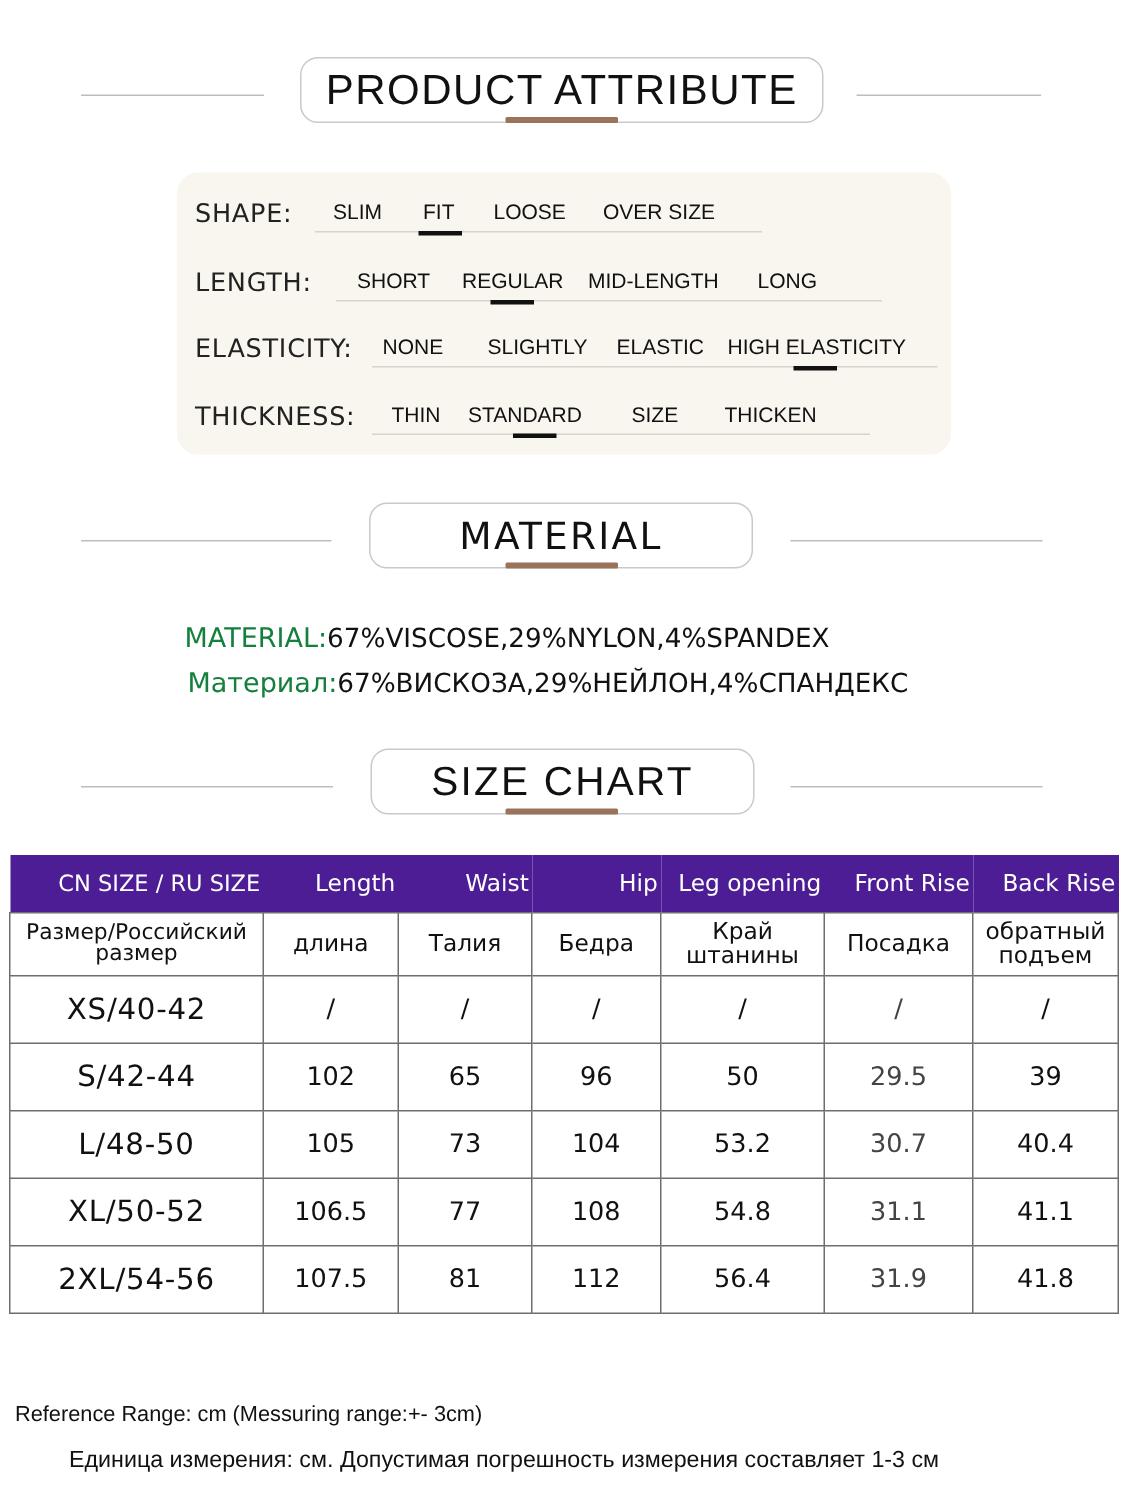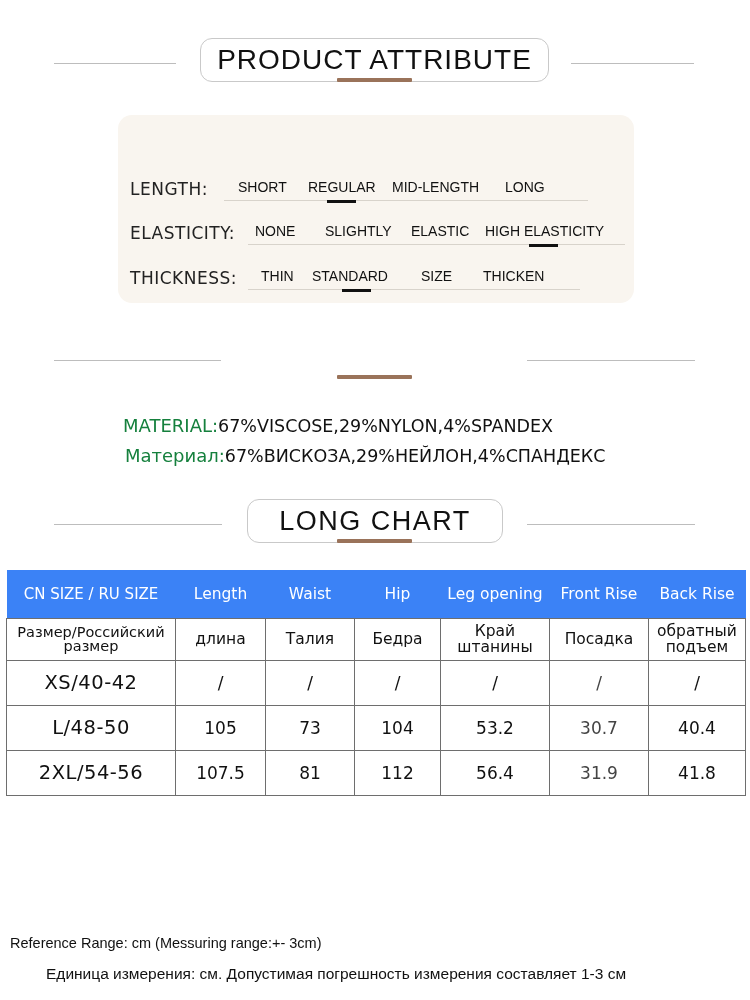--- a/index.html
+++ b/index.html
@@ -54,22 +54,22 @@
 
     .material-text { position: absolute; left: 123px; font-family: "DejaVu Sans", sans-serif; font-size: 18px; color: #111; white-space: nowrap; }
     .material-text .k { color: #15803d; }
     .material-text .v { font-size: 17.5px; }
 
     table.size {
       position: absolute; left: 6px; top: 570px; width: 739px;
       border-collapse: collapse; table-layout: fixed;
     }
     table.size th {
-      background: #3b82f6; color: #fff; font-family: "DejaVu Sans", sans-serif;
-      font-weight: normal; font-size: 15.5px; height: 48px; text-align: center;
+      background: #4c1d95; color: #fff; font-family: "DejaVu Sans", sans-serif;
+      font-weight: normal; font-size: 15.5px; height: 38px; text-align: right;
       padding: 0 2px; white-space: nowrap; border: none;
     }
     table.size th:first-child { font-size: 15px; }
     table.size td {
       border: 1px solid #6e6e6e; text-align: center; vertical-align: middle;
       font-family: "DejaVu Sans", sans-serif; font-size: 17px; color: #111; height: 45px;
     }
     table.size tr.ru td { height: 42px; font-size: 15.5px; line-height: 16px; }
     table.size tr.ru td.first { font-size: 14.5px; line-height: 14px; }
     table.size td.size-cell { font-size: 19.5px; letter-spacing: 0.5px; margin-left: 12px; }
@@ -83,20 +83,29 @@
 <body>
 
 <div class="section-header" id="hdr-attr">
   <div class="line line-l"></div>
   <div class="pill">PRODUCT ATTRIBUTE</div>
   <div class="accent"></div>
   <div class="line line-r"></div>
 </div>
 
 <div class="attr-panel">
+  <div class="attr-row" style="top:10px;">
+    <span class="label">SHAPE:</span>
+    <div class="baseline" style="left:80px; width:298px;"></div>
+    <span class="opt" style="left:92px;">SLIM</span>
+    <span class="opt" style="left:152px;">FIT</span>
+    <span class="sel-mark" style="left:149px; width:29px;"></span>
+    <span class="opt" style="left:199px;">LOOSE</span>
+    <span class="opt" style="left:272px;">OVER SIZE</span>
+  </div>
 
   <div class="attr-row" style="top:100px;">
     <span class="label">ELASTICITY:</span>
     <div class="baseline" style="left:118px; width:377px;"></div>
     <span class="opt" style="left:125px;">NONE</span>
     <span class="opt" style="left:195px;">SLIGHTLY</span>
     <span class="opt" style="left:281px;">ELASTIC</span>
     <span class="opt" style="left:355px;">HIGH ELASTICITY</span>
     <span class="sel-mark" style="left:399px; width:29px;"></span>
   </div>
@@ -117,34 +126,35 @@
     <span class="opt" style="left:131px;">THIN</span>
     <span class="opt" style="left:182px;">STANDARD</span>
     <span class="sel-mark" style="left:212px; width:29px;"></span>
     <span class="opt" style="left:291px;">SIZE</span>
     <span class="opt" style="left:353px;">THICKEN</span>
   </div>
 </div>
 
 <div class="section-header" id="hdr-mat">
   <div class="line line-l"></div>
+  <div class="pill">MATERIAL</div>
   <div class="accent"></div>
   <div class="line line-r"></div>
 </div>
 
 <div class="material-text" style="top:415px;">
   <span class="k">MATERIAL:</span><span class="v">67%VISCOSE,29%NYLON,4%SPANDEX</span>
 </div>
 <div class="material-text" style="top:445px; left:125px;">
   <span class="k">Материал:</span><span class="v">67%ВИСКОЗА,29%НЕЙЛОН,4%СПАНДЕКС</span>
 </div>
 
 <div class="section-header" id="hdr-size">
   <div class="line line-l"></div>
-  <div class="pill">LONG CHART</div>
+  <div class="pill">SIZE CHART</div>
   <div class="accent"></div>
   <div class="line line-r"></div>
 </div>
 
 <table class="size">
   <colgroup>
     <col style="width:169px">
       <col style="width:90px">
       <col style="width:89px">
       <col style="width:86px">
@@ -176,29 +186,47 @@
     <tr>
       <td class="size-cell">XS/40-42</td>
       <td>/</td>
       <td>/</td>
       <td>/</td>
       <td>/</td>
       <td class="front">/</td>
       <td>/</td>
     </tr>
     <tr>
+      <td class="size-cell">S/42-44</td>
+      <td>102</td>
+      <td>65</td>
+      <td>96</td>
+      <td>50</td>
+      <td class="front">29.5</td>
+      <td>39</td>
+    </tr>
+    <tr>
       <td class="size-cell">L/48-50</td>
       <td>105</td>
       <td>73</td>
       <td>104</td>
       <td>53.2</td>
       <td class="front">30.7</td>
       <td>40.4</td>
     </tr>
     <tr>
+      <td class="size-cell">XL/50-52</td>
+      <td>106.5</td>
+      <td>77</td>
+      <td>108</td>
+      <td>54.8</td>
+      <td class="front">31.1</td>
+      <td>41.1</td>
+    </tr>
+    <tr>
       <td class="size-cell">2XL/54-56</td>
       <td>107.5</td>
       <td>81</td>
       <td>112</td>
       <td>56.4</td>
       <td class="front">31.9</td>
       <td>41.8</td>
     </tr>
   </tbody>
 </table>

